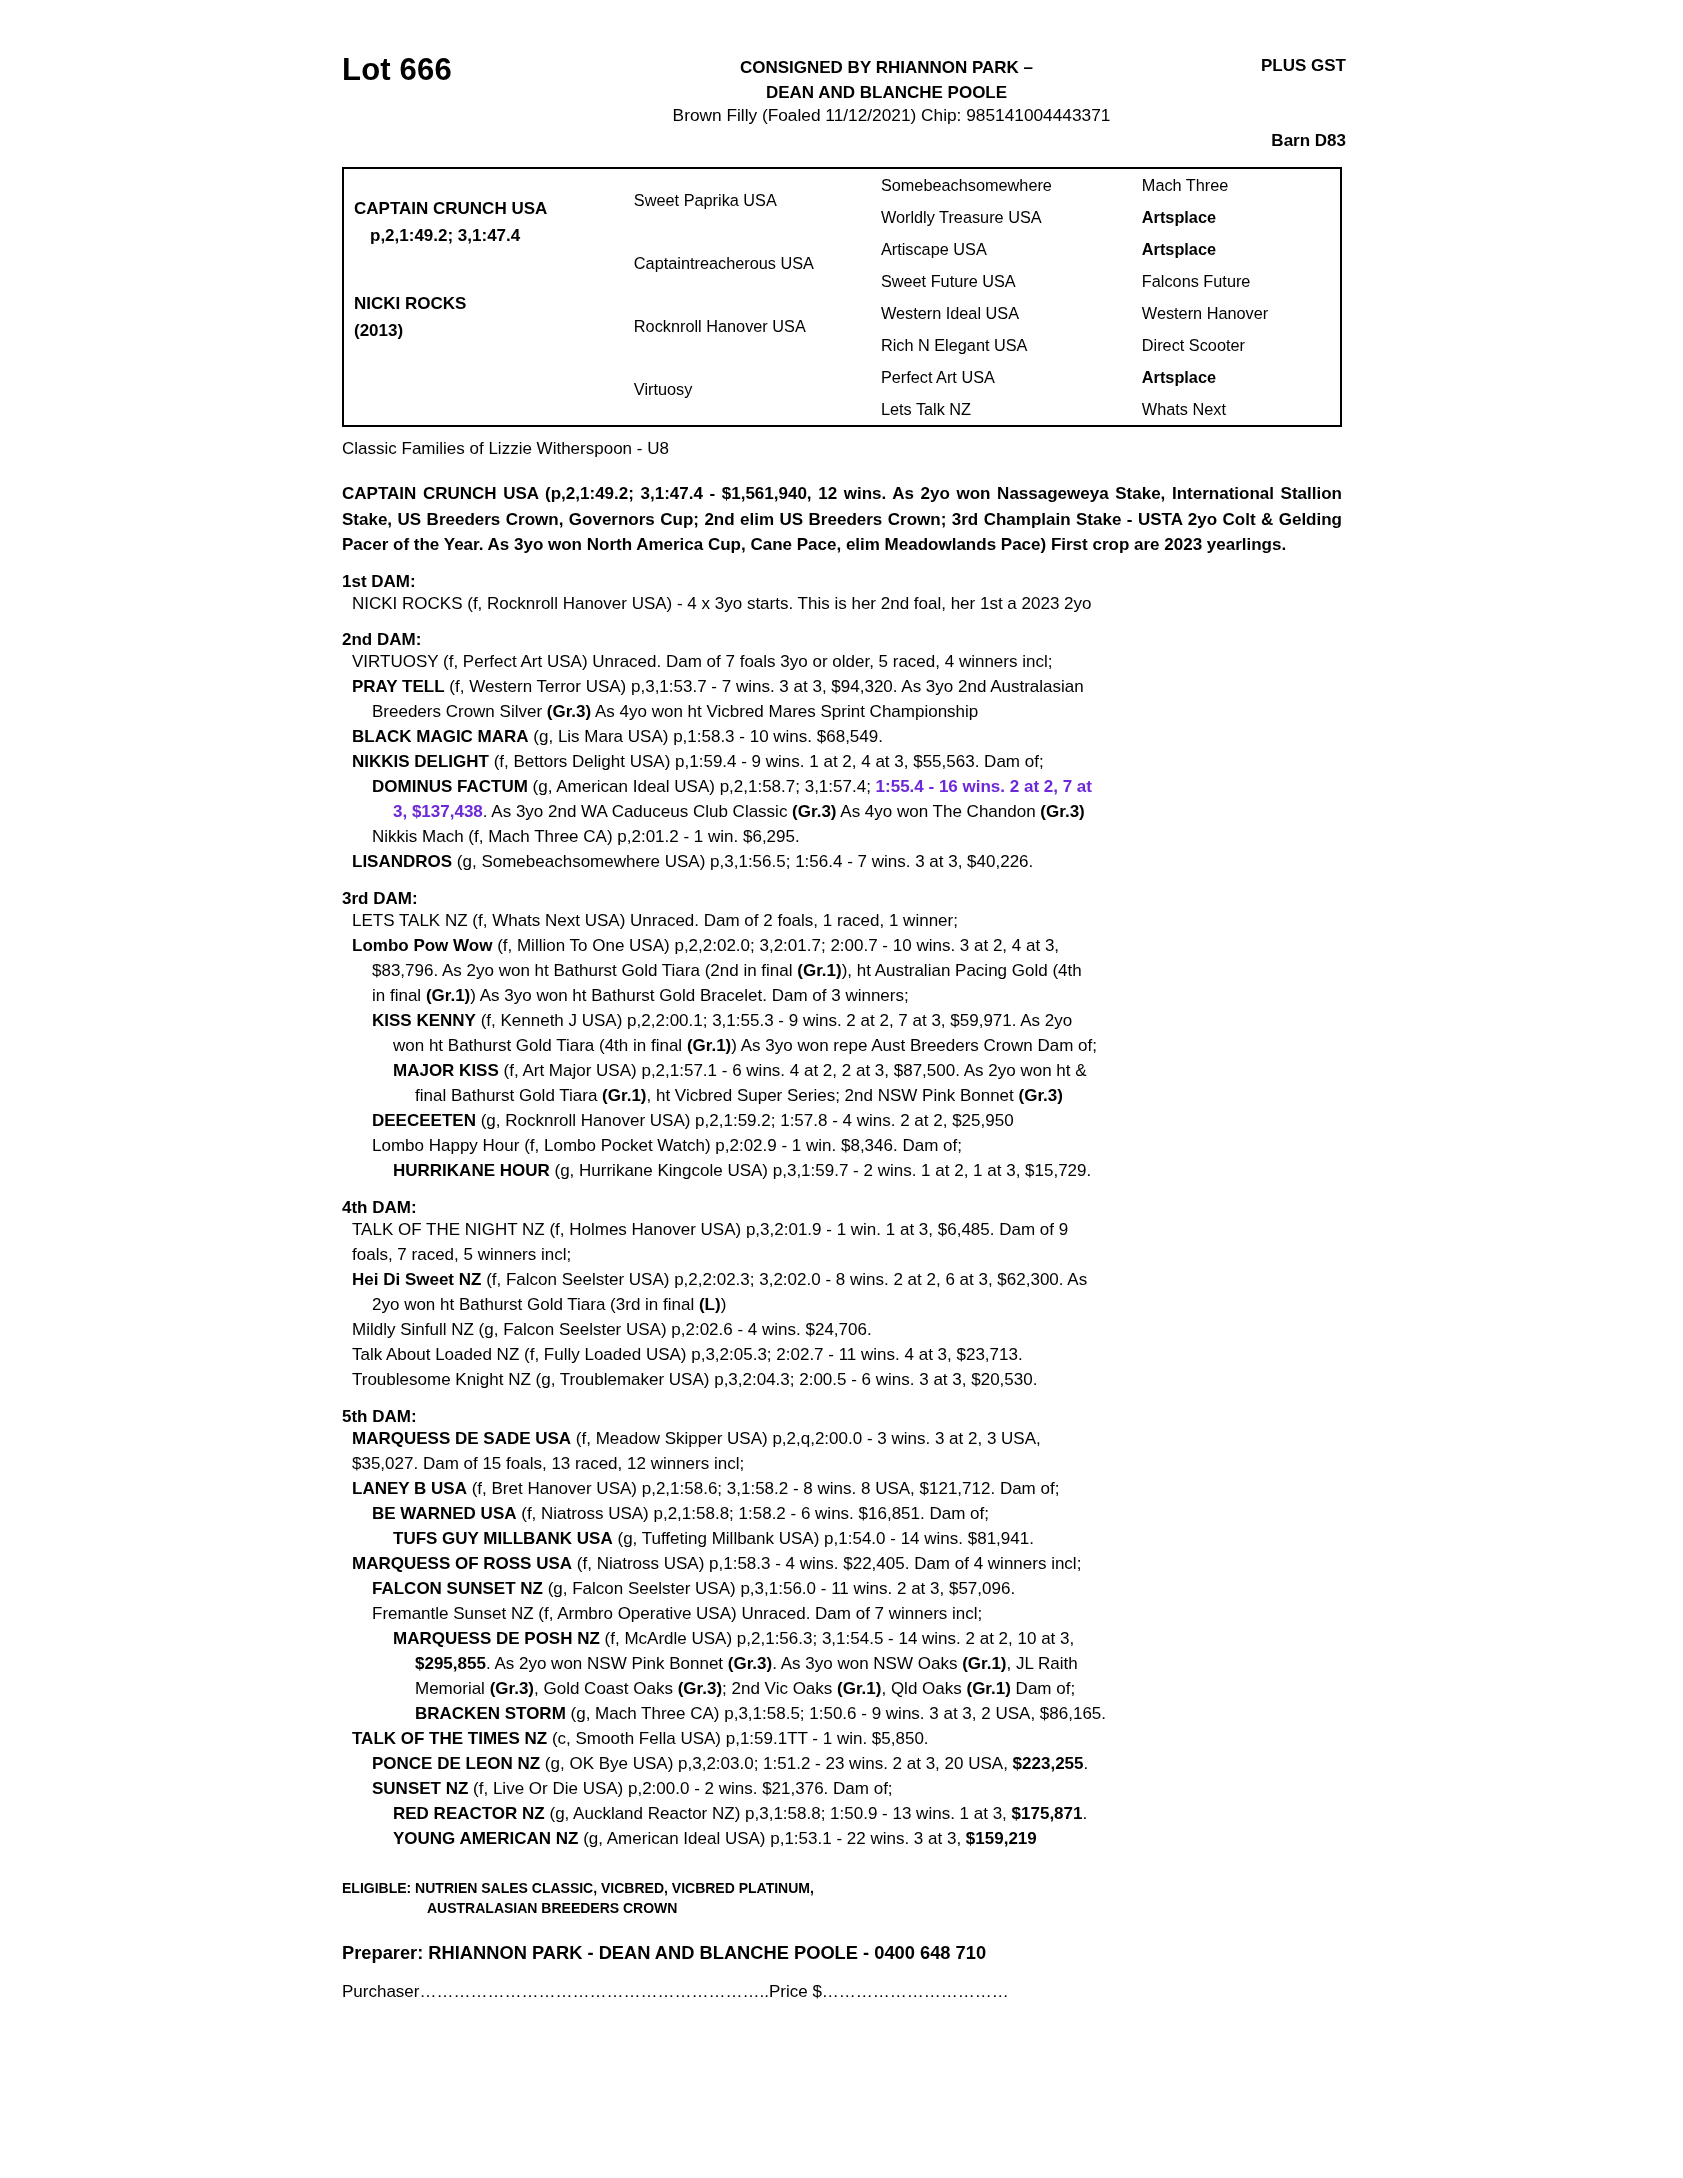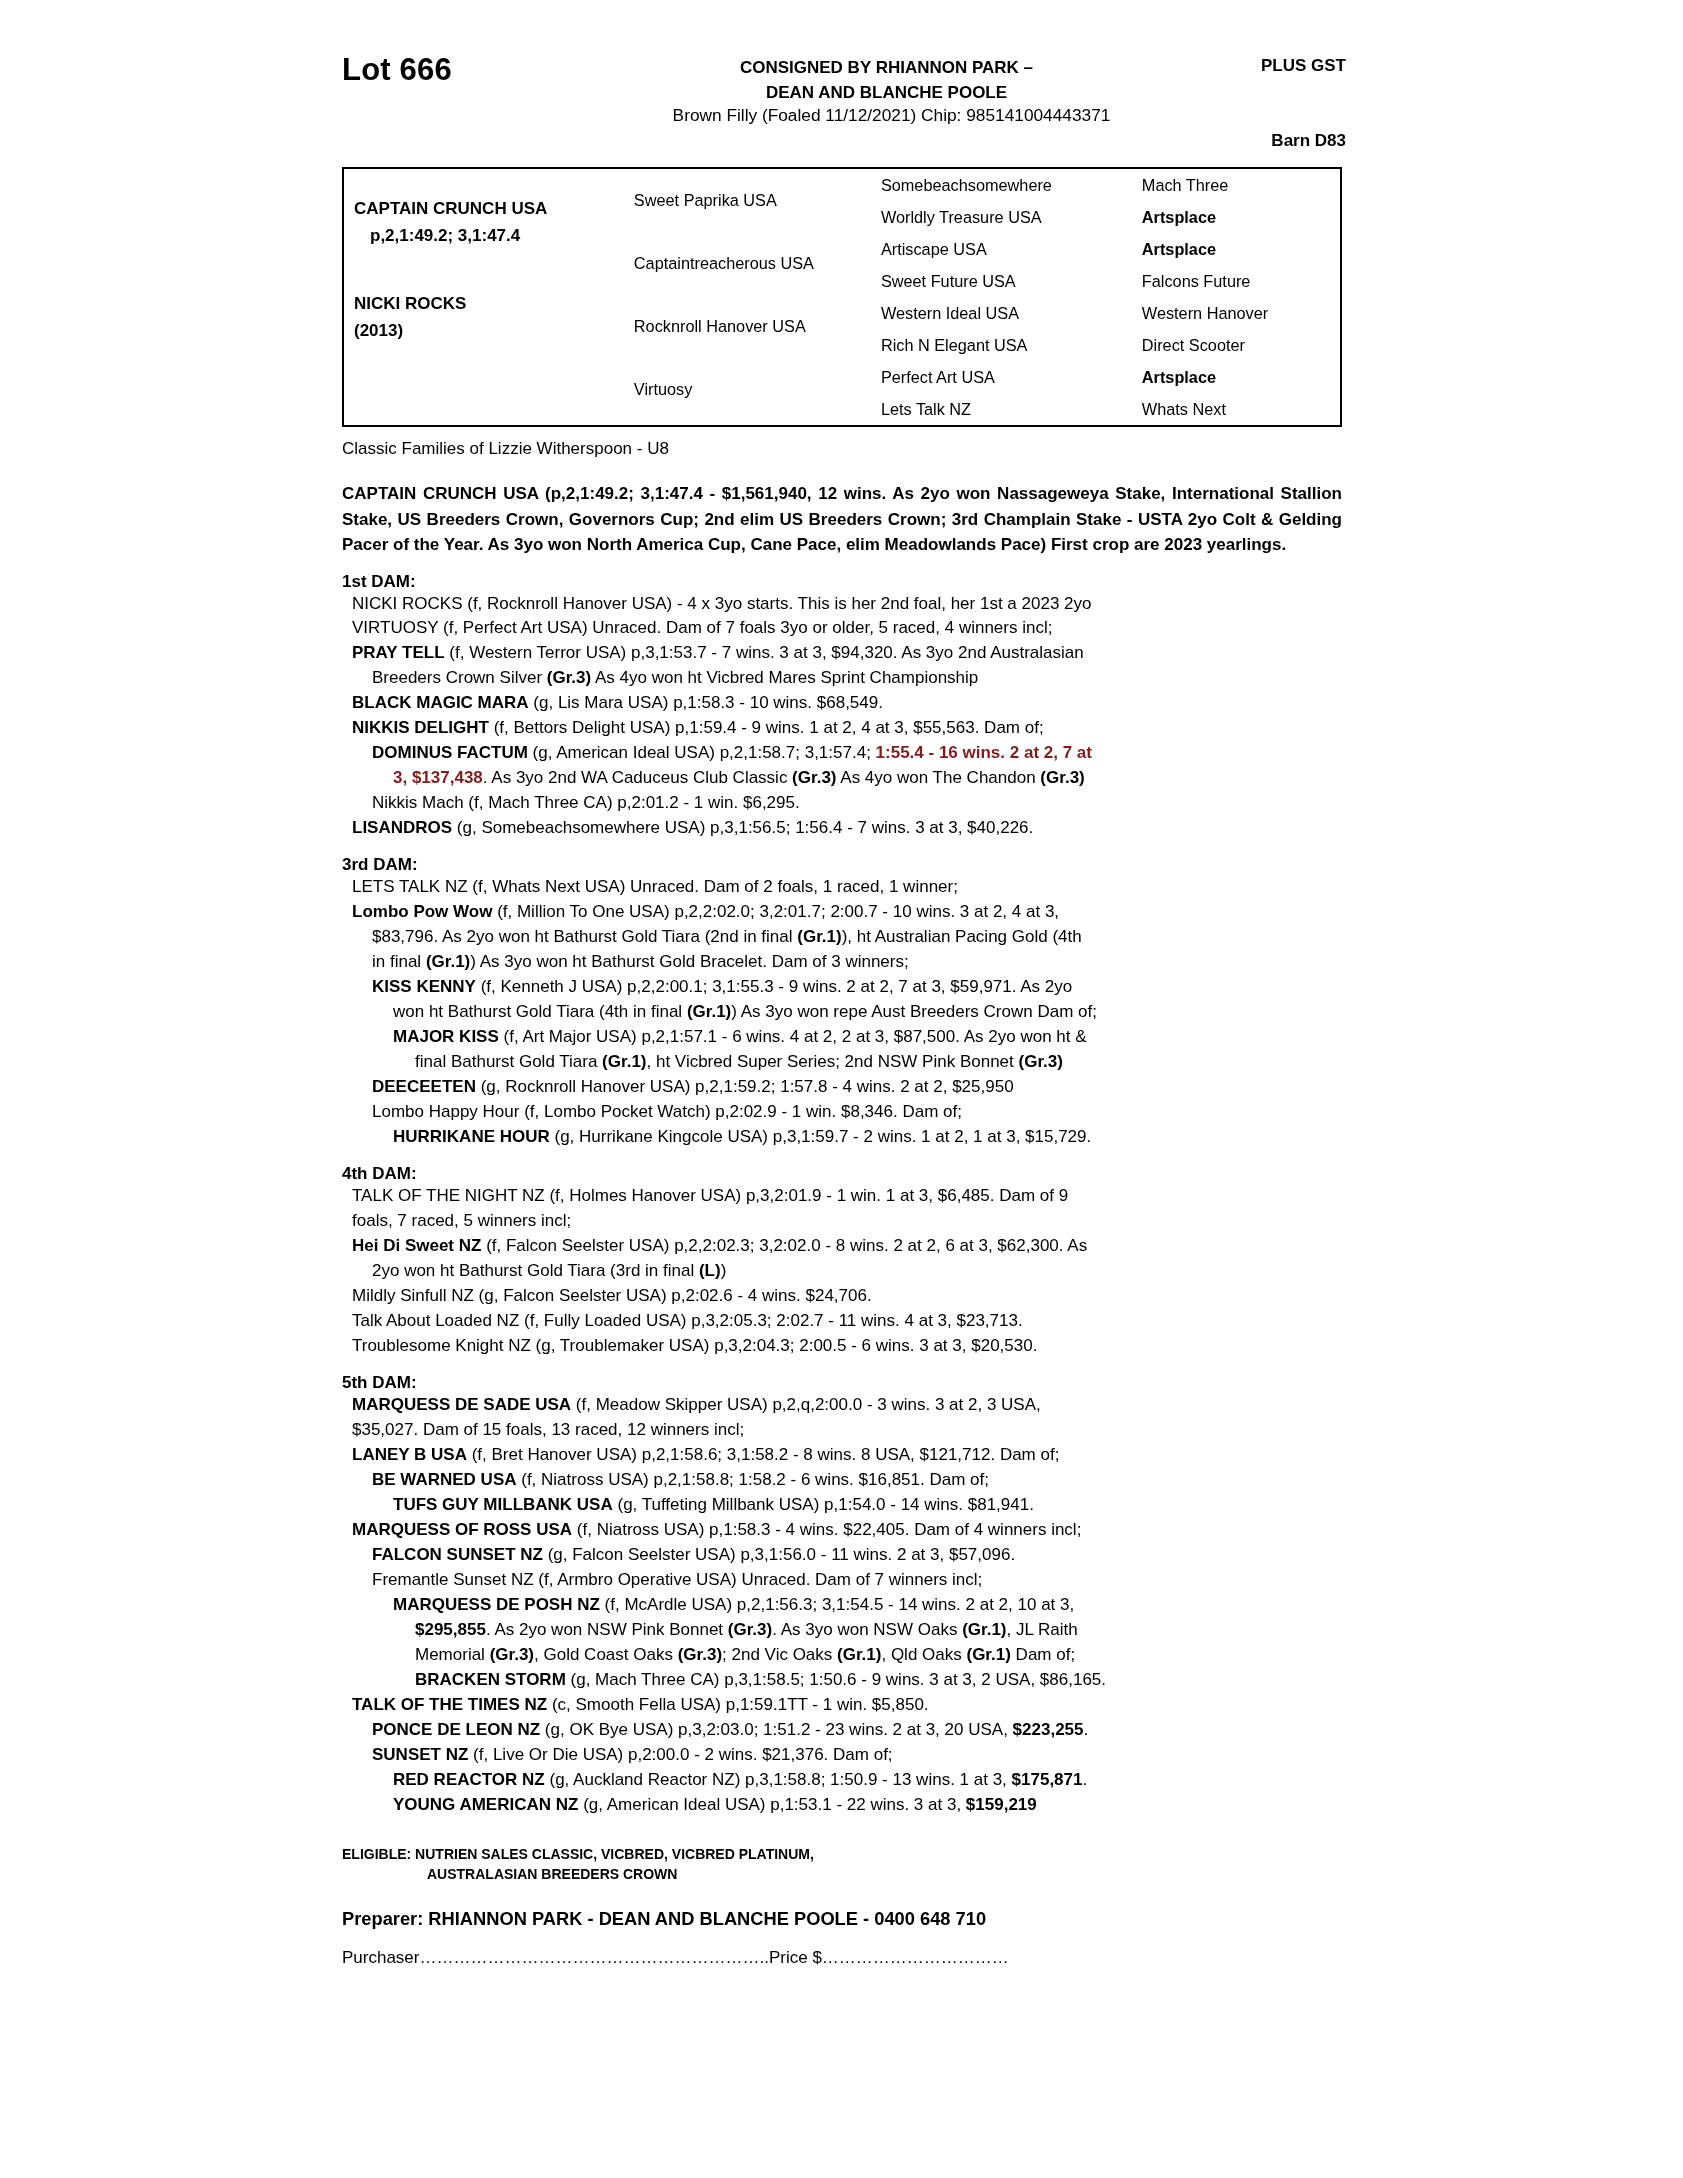--- a/index.html
+++ b/index.html
@@ -65,21 +65,21 @@
   .sireblock {
     margin-top:22px; font-size:17px; font-weight:bold; line-height:1.5;
     text-align:justify; width:1000px;
   }
   .damhead { margin-top:14px; font-size:17px; font-weight:bold; }
   .ln { font-size:17px; line-height:1.47; }
   .i1 { padding-left:10px; }
   .i2 { padding-left:30px; }
   .i3 { padding-left:51px; }
   .i4 { padding-left:73px; }
-  .red { color:#7f1d1d; font-weight:bold; }
+  .red { color:#6d28d9; font-weight:bold; }
   .eligible {
     margin-top:26px; font-size:14px; font-weight:bold; line-height:1.45;
   }
   .eligible .l2 { padding-left:85px; }
   .preparer { margin-top:24px; font-size:18.3px; font-weight:bold; }
   .purchaser { margin-top:18px; font-size:17px; }
 </style>
 </head>
 <body>
 
@@ -131,20 +131,21 @@
     </div>
   </div>
 
   <div class="families">Classic Families of Lizzie Witherspoon - U8</div>
 
   <div class="sireblock">CAPTAIN CRUNCH USA (p,2,1:49.2; 3,1:47.4 - $1,561,940, 12 wins. As 2yo won Nassageweya Stake, International Stallion Stake, US Breeders Crown, Governors Cup; 2nd elim US Breeders Crown; 3rd Champlain Stake - USTA 2yo Colt &amp; Gelding Pacer of the Year. As 3yo won North America Cup, Cane Pace, elim Meadowlands Pace) First crop are 2023 yearlings.</div>
 
   <div id="dam-sections">
       <div class="damhead">1st DAM:</div>
       <div class="ln i1">NICKI ROCKS (f, Rocknroll Hanover USA) - 4 x 3yo starts. This is her 2nd foal, her 1st a 2023 2yo</div>
+      <div class="damhead">2nd DAM:</div>
       <div class="ln i1">VIRTUOSY (f, Perfect Art USA) Unraced. Dam of 7 foals 3yo or older, 5 raced, 4 winners incl;</div>
       <div class="ln i1"><b>PRAY TELL</b> (f, Western Terror USA) p,3,1:53.7 - 7 wins. 3 at 3, $94,320. As 3yo 2nd Australasian</div>
       <div class="ln i2">Breeders Crown Silver <b>(Gr.3)</b> As 4yo won ht Vicbred Mares Sprint Championship</div>
       <div class="ln i1"><b>BLACK MAGIC MARA</b> (g, Lis Mara USA) p,1:58.3 - 10 wins. $68,549.</div>
       <div class="ln i1"><b>NIKKIS DELIGHT</b> (f, Bettors Delight USA) p,1:59.4 - 9 wins. 1 at 2, 4 at 3, $55,563. Dam of;</div>
       <div class="ln i2"><b>DOMINUS FACTUM</b> (g, American Ideal USA) p,2,1:58.7; 3,1:57.4; <span class="red">1:55.4 - 16 wins. 2 at 2, 7 at</span></div>
       <div class="ln i3"><span class="red">3, $137,438</span>. As 3yo 2nd WA Caduceus Club Classic <b>(Gr.3)</b> As 4yo won The Chandon <b>(Gr.3)</b></div>
       <div class="ln i2">Nikkis Mach (f, Mach Three CA) p,2:01.2 - 1 win. $6,295.</div>
       <div class="ln i1"><b>LISANDROS</b> (g, Somebeachsomewhere USA) p,3,1:56.5; 1:56.4 - 7 wins. 3 at 3, $40,226.</div>
       <div class="damhead">3rd DAM:</div>

